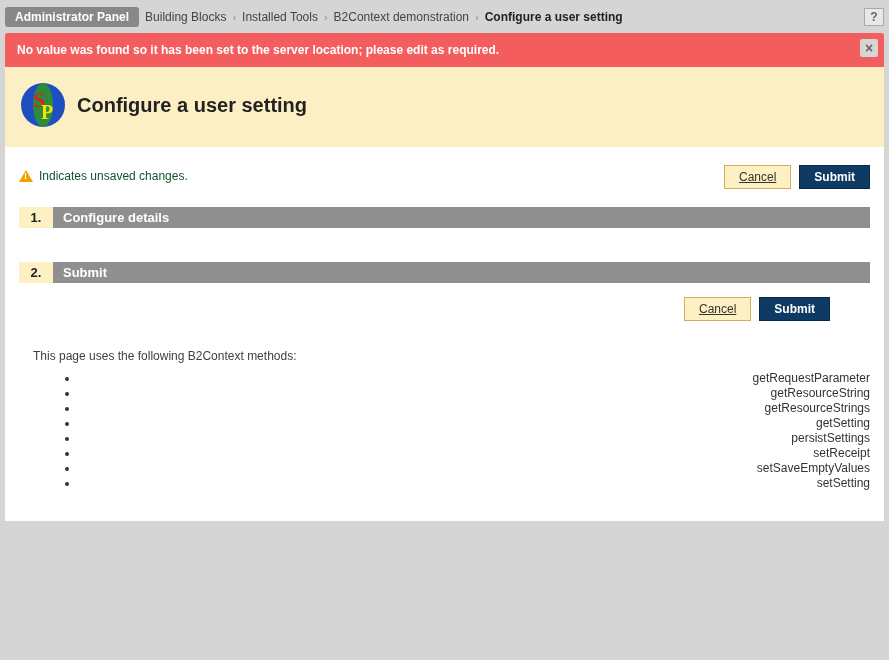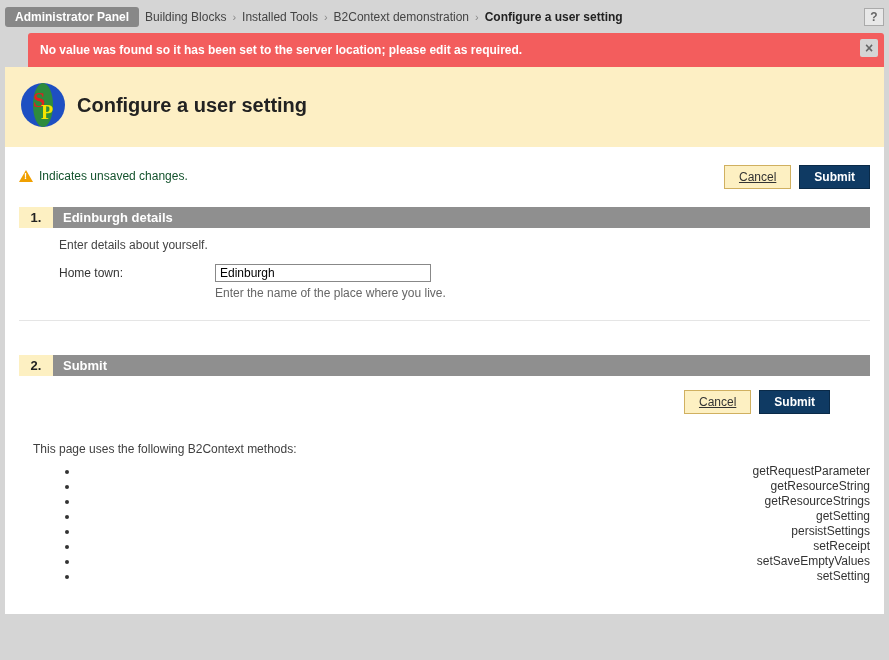--- a/index.html
+++ b/index.html
@@ -55,21 +55,20 @@
     cursor: pointer;
   }
   .alert-bar {
     background: #f35d5d;
     color: #fff;
     font-weight: bold;
     padding: 10px 12px;
     border-radius: 3px 3px 0 0;
     position: relative;
     font-size: 12px;
-    margin-left: 23px;
   }
   .alert-close {
     position: absolute;
     right: 6px;
     top: 6px;
     width: 18px;
     height: 18px;
     background: #d5d5d5;
     color: #666;
     text-align: center;
@@ -260,31 +259,21 @@
       <span>Indicates unsaved changes.</span>
     </div>
     <div class="button-row">
       <button class="btn-cancel">Cancel</button>
       <button class="btn-submit">Submit</button>
     </div>
   </div>
 
   <div class="section-bar">
     <div class="section-num">1.</div>
-    <div class="section-title">Edinburgh details</div>
-  </div>
-  <div class="section-body">
-    <div>Enter details about yourself.</div>
-    <div class="form-row">
-      <div class="form-label">Home town:</div>
-      <div class="form-field">
-        <input type="text" value="Edinburgh" style="">
-        <div class="form-hint">Enter the name of the place where you live.</div>
-      </div>
-    </div>
+    <div class="section-title">Configure details</div>
   </div>
 
   <div style="height:30px"></div>
 
   <div class="section-bar">
     <div class="section-num">2.</div>
     <div class="section-title">Submit</div>
   </div>
   <div class="section-body-nb">
     <div class="button-row" style="margin:4px 0 0 0;">

